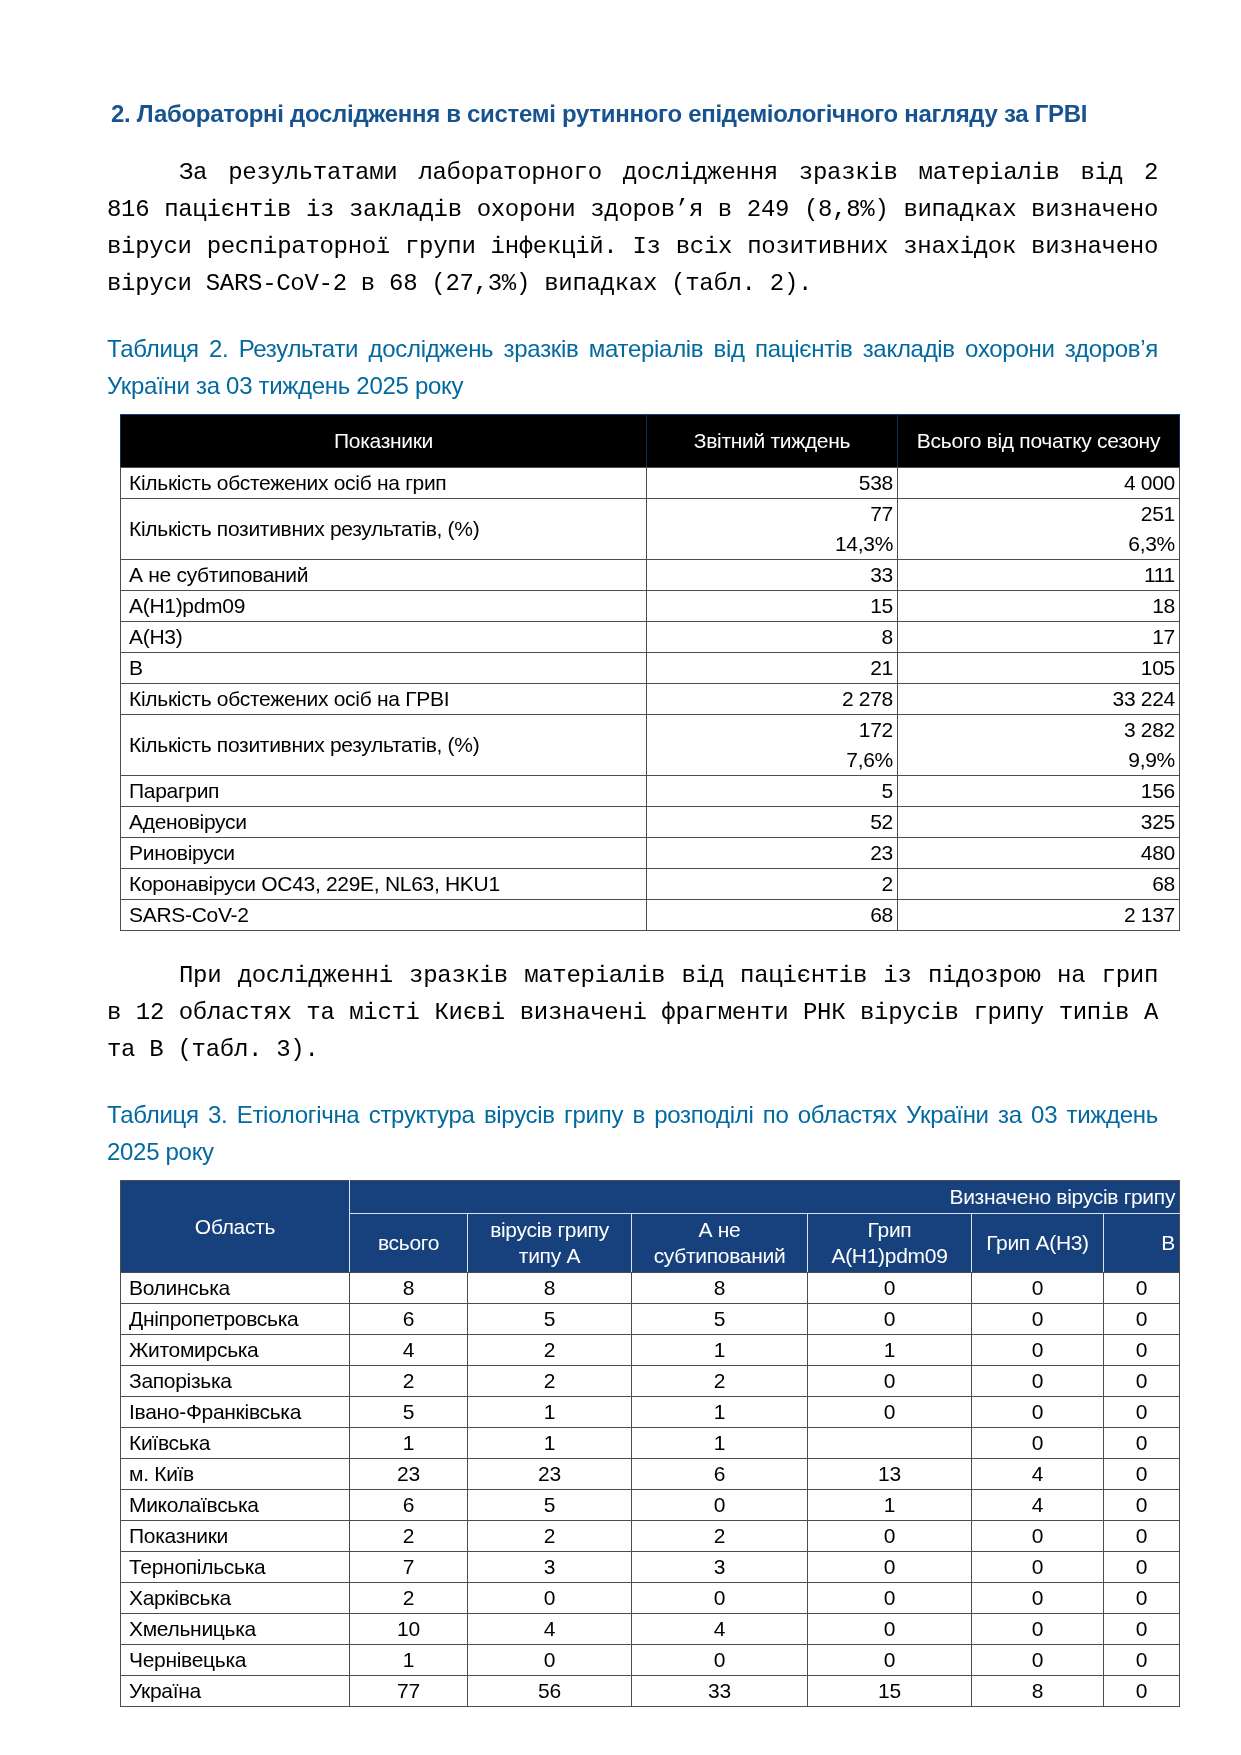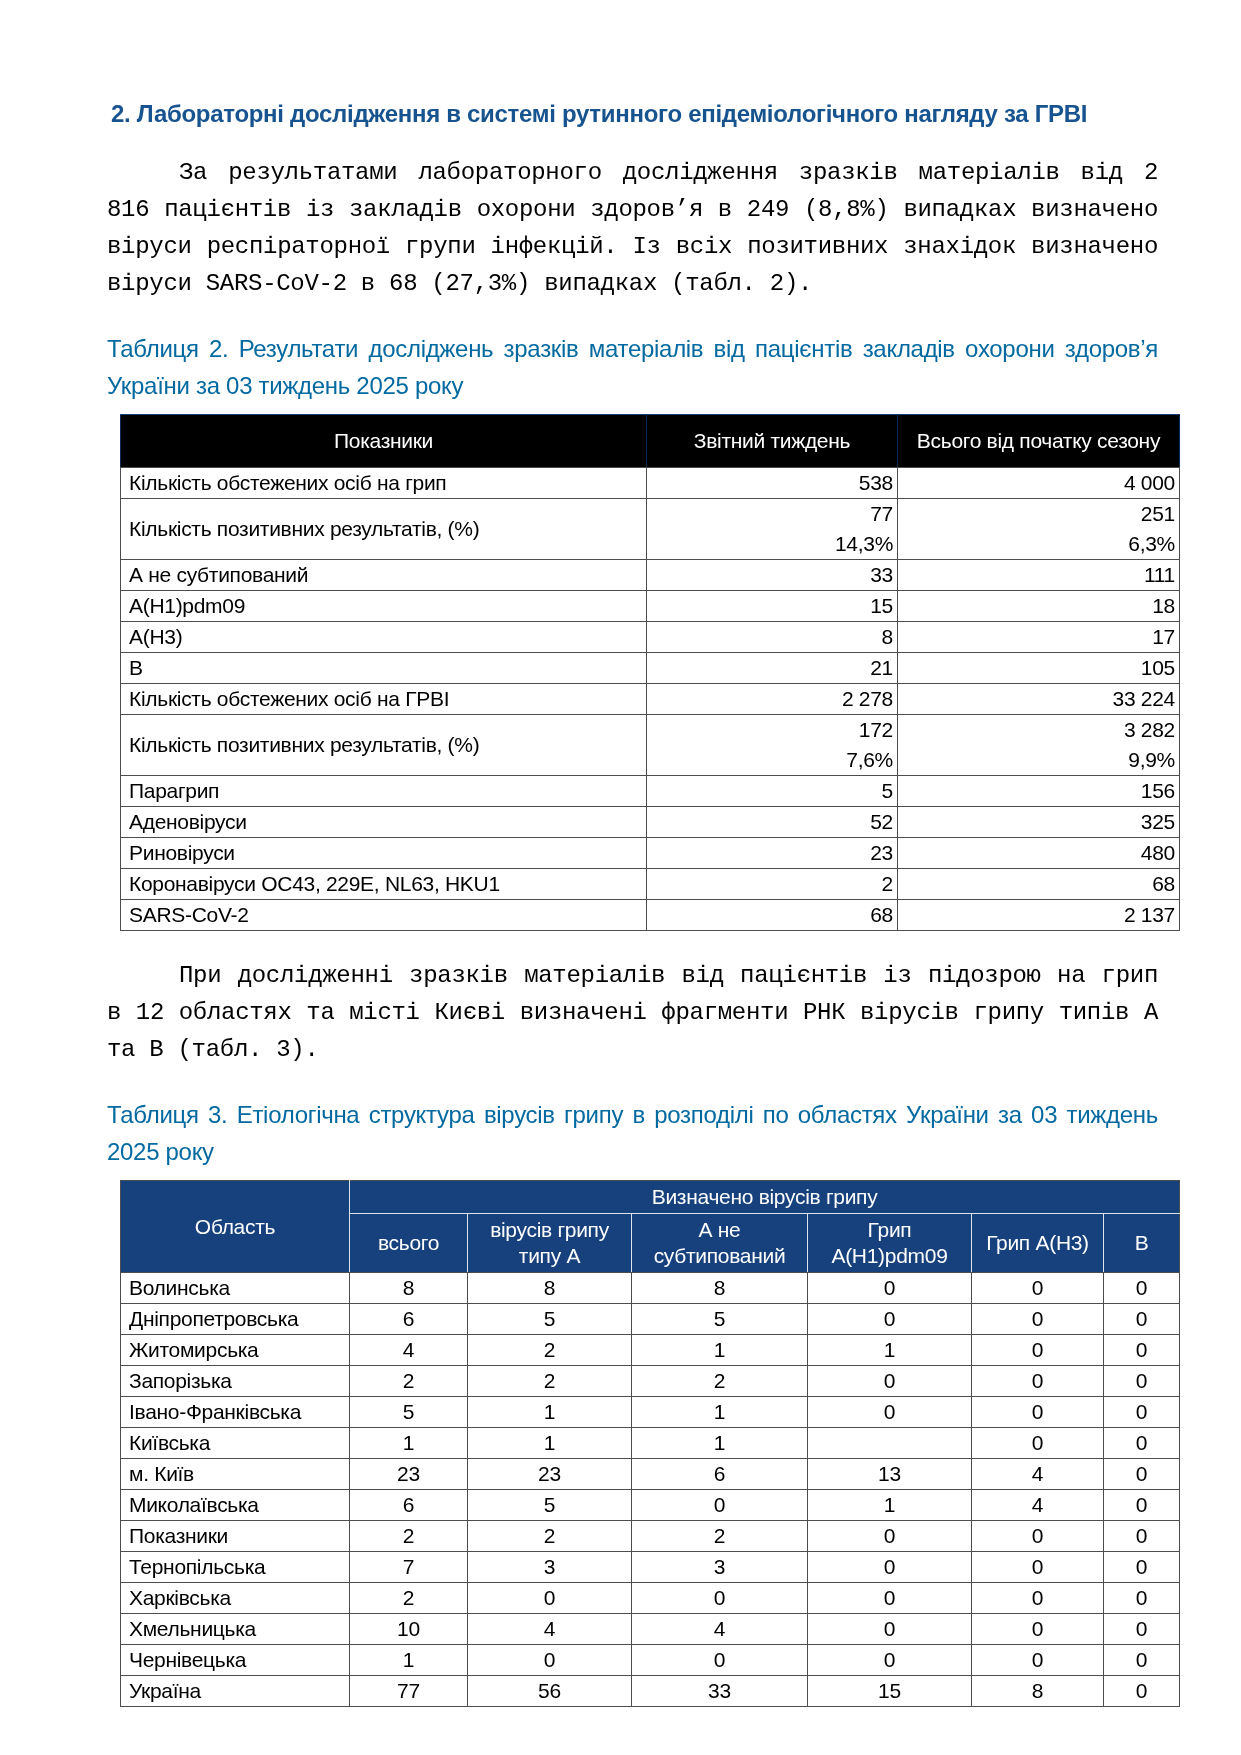--- a/index.html
+++ b/index.html
@@ -44,21 +44,21 @@
   #table2 tbody td.lbl{text-align:left;padding-left:8px;}
   
   #table3 thead th{
     background:#16417C;color:#fff;text-align:center;vertical-align:middle;
     border-color:#dde3ee;white-space:pre-line;line-height:26px;
   }
   #table3 thead tr.grp th{height:32px;}
   #table3 thead tr.sub th{height:58px;}
   #table3 thead th.outer{border-top-color:#4d4d4d;}
   #table3 thead th.left-edge{border-left-color:#4d4d4d;}
-  #table3 thead th.right-edge{border-right-color:#4d4d4d;}
+  #table3 thead th.right-edge{border-right-color:#4d4d4d;text-align:right;}
   #table3 thead th.bottom-edge{border-bottom-color:#4d4d4d;}
   #table3 tbody td{height:30px;text-align:center;vertical-align:middle;line-height:30px;}
   #table3 tbody td.lbl{text-align:left;padding-left:8px;}
 </style>
 </head>
 <body>
 
 <div class="page">
 
   <h1 class="sec-heading">2.  Лабораторні дослідження в системі рутинного епідеміологічного нагляду за ГРВІ</h1>

